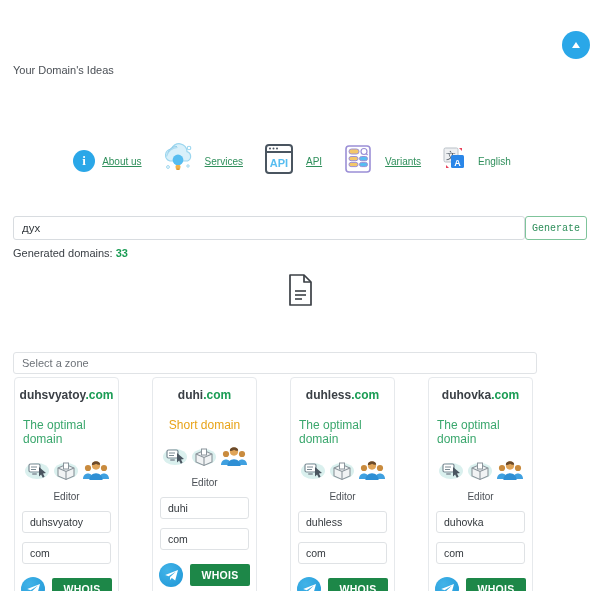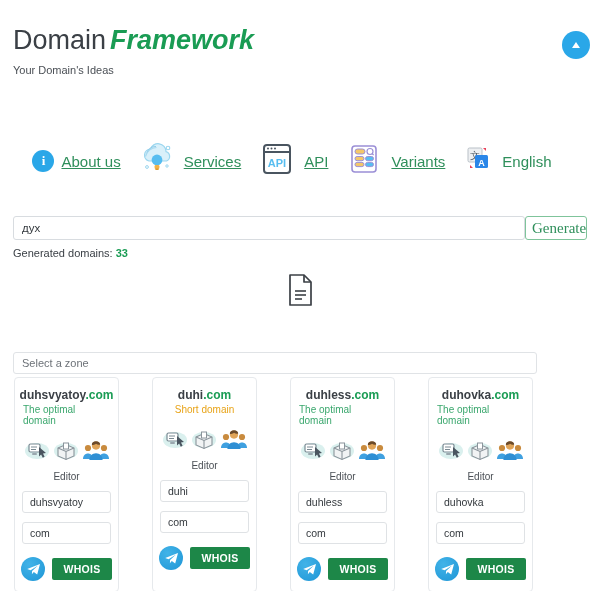--- a/index.html
+++ b/index.html
@@ -27,39 +27,39 @@
   }
   .top-btn .arr {
     width:0;height:0;border-left:4px solid transparent;border-right:4px solid transparent;
     border-bottom:6px solid #fff;
   }
 
   
   .nav { position:absolute; left:0; top:136px; width:600px; height:50px;
          display:flex; align-items:center; justify-content:center; gap:0px; }
   .nav-item { display:flex; align-items:center; height:50px; }
-  .nav-label { font-size:15px; color:#2f8f5b; text-decoration:underline; margin-left:7px; margin-right:16px; cursor:pointer; white-space:nowrap; }
+  .nav-label { font-size:10px; color:#2f8f5b; text-decoration:underline; margin-left:7px; margin-right:16px; cursor:pointer; white-space:nowrap; }
   .nav-label.nolink { text-decoration:none;text-align:center; }
   .ico { display:block; flex:none; }
 
   
   .ico-info { width:22px;height:22px;border-radius:50%;background:#2aa7e8;color:#fff;
     font-size:13px;font-weight:bold;display:flex;align-items:center;justify-content:center;font-family:"Liberation Serif",serif;}
 
   
   .searchrow { position:absolute; left:13px; top:216px; width:574px; height:24px; display:flex; gap:0; }
   .search-input {
     flex:1; height:24px; border:1px solid #d8dce0; border-radius:3px;
     padding:0 8px; font-size:11.5px; color:#33383d; background:#fff;
     font-family:"Liberation Sans", sans-serif;
   }
   .gen-btn {
     width:62px; height:24px; border:1px solid #7fc49b; border-radius:3px;
-    background:#fff; color:#2f8f5b; font-size:15px; cursor:pointer;
-    font-family:Liberation Serif, serif;
+    background:#fff; color:#2f8f5b; font-size:10px; cursor:pointer;
+    font-family:Liberation Mono, monospace;
   }
   .gencount { position:absolute; left:13px; top:247px; font-size:11px; color:#3b4046; }
   .gencount b { color:#1a9c54; }
 
   
   .checkwrap { position:absolute; left:0; top:272px; width:600px; text-align:center; }
   .doc-icon { display:inline-block; }
   .check-link { display:block; margin-top:3px; font-size:11px; color:#2f8f5b; text-decoration:underline; cursor:pointer; }
 
   
@@ -71,21 +71,21 @@
   }
 
   
   .cards { position:absolute; left:14px; top:377px; width:572px; display:flex; gap:33px; }
   .card {
     width:105px; background:#fff; border:1px solid #e6e9ec; border-radius:4px;
     padding:10px 8px 10px 8px; display:flex; flex-direction:column; align-items:center;
   }
   .card-domain { font-size:12px; font-weight:bold; color:#3b4046; white-space:nowrap; }
   .card-domain .tld { color:#1a9c54; }
-  .card-note { font-size:10px; margin-top:2px; color:#3aa76d; }
+  .card-note { font-size:12px; margin-top:16px; color:#3aa76d; }
   .card-note.short { color:#e8a317; }
   .card-icons { display:flex; gap:3px; margin-top:13px; align-items:flex-end; }
   .card-editor { font-size:10px; color:#4a4f55; margin-top:6px; }
   .card-field {
     width:89px; height:22px; margin-top:9px; border:1px solid #dfe2e5; border-radius:3px;
     background:#fff; font-size:10.5px; color:#33383d; padding:0 7px;
     font-family:"Liberation Sans", sans-serif;
   }
   .card-actions { display:flex; align-items:center; gap:7px; margin-top:13px; }
   .tg { width:24px;height:24px;border-radius:50%;
@@ -96,23 +96,20 @@
     border:none; border-radius:2px; font-size:10.5px; font-weight:bold;
     cursor:pointer; font-family:"Liberation Sans", sans-serif; letter-spacing:.3px;
   }
 </style>
 </head>
 <body>
 
 <div class="page">
 
   <div class="header">
-    <div class="brand">
-      <span class="b1">Domain</span><span class="b2">Framework</span>
-    </div>
     <div class="tagline">Your Domain's Ideas</div>
     <button class="top-btn">
       <span class="arr"></span>
     </button>
   </div>
 
   <div class="nav">
 
     <div class="nav-item">
       <span class="ico ico-info">i</span>

